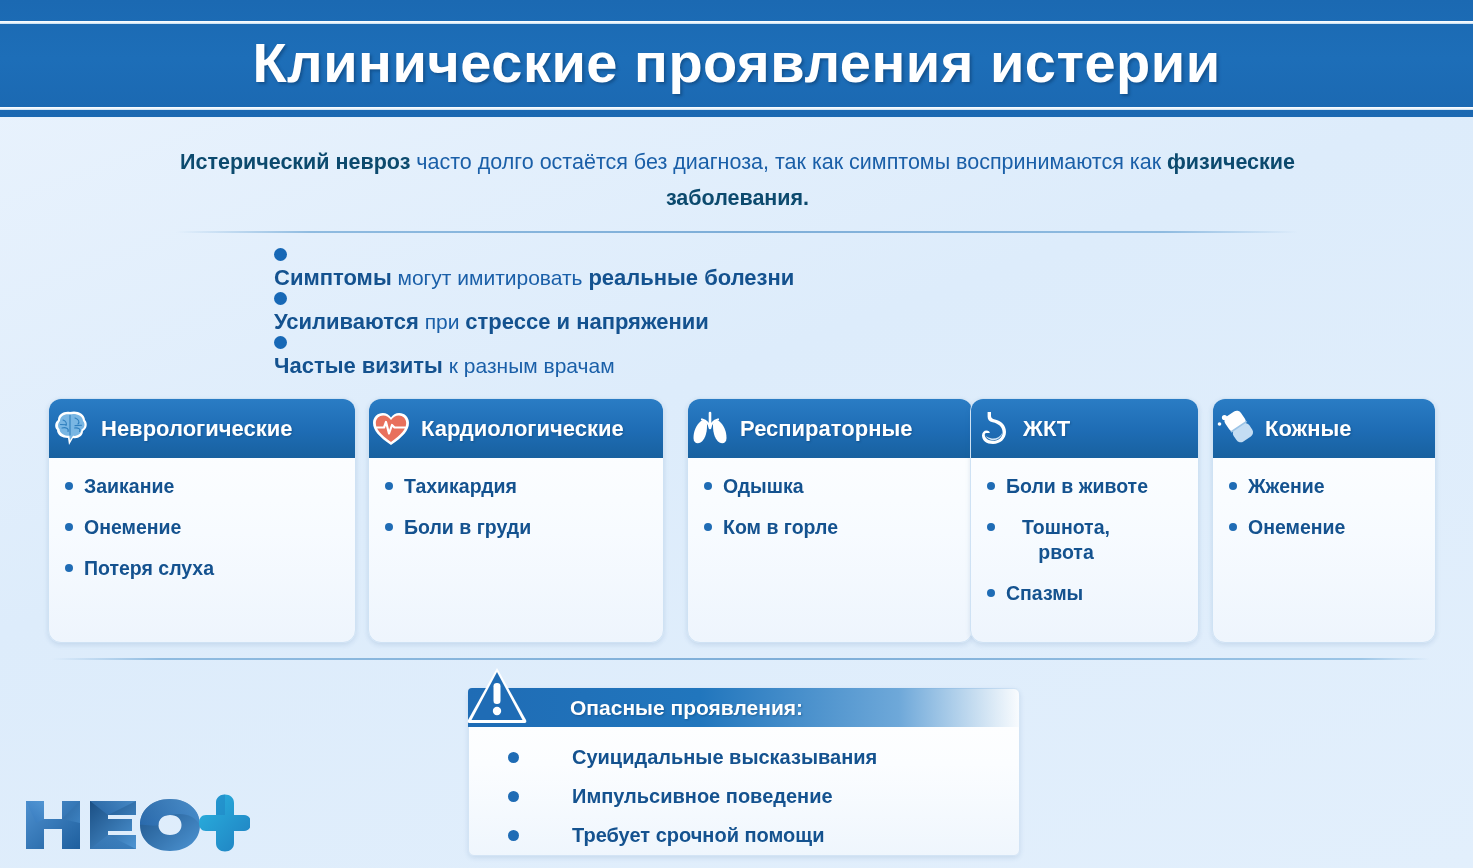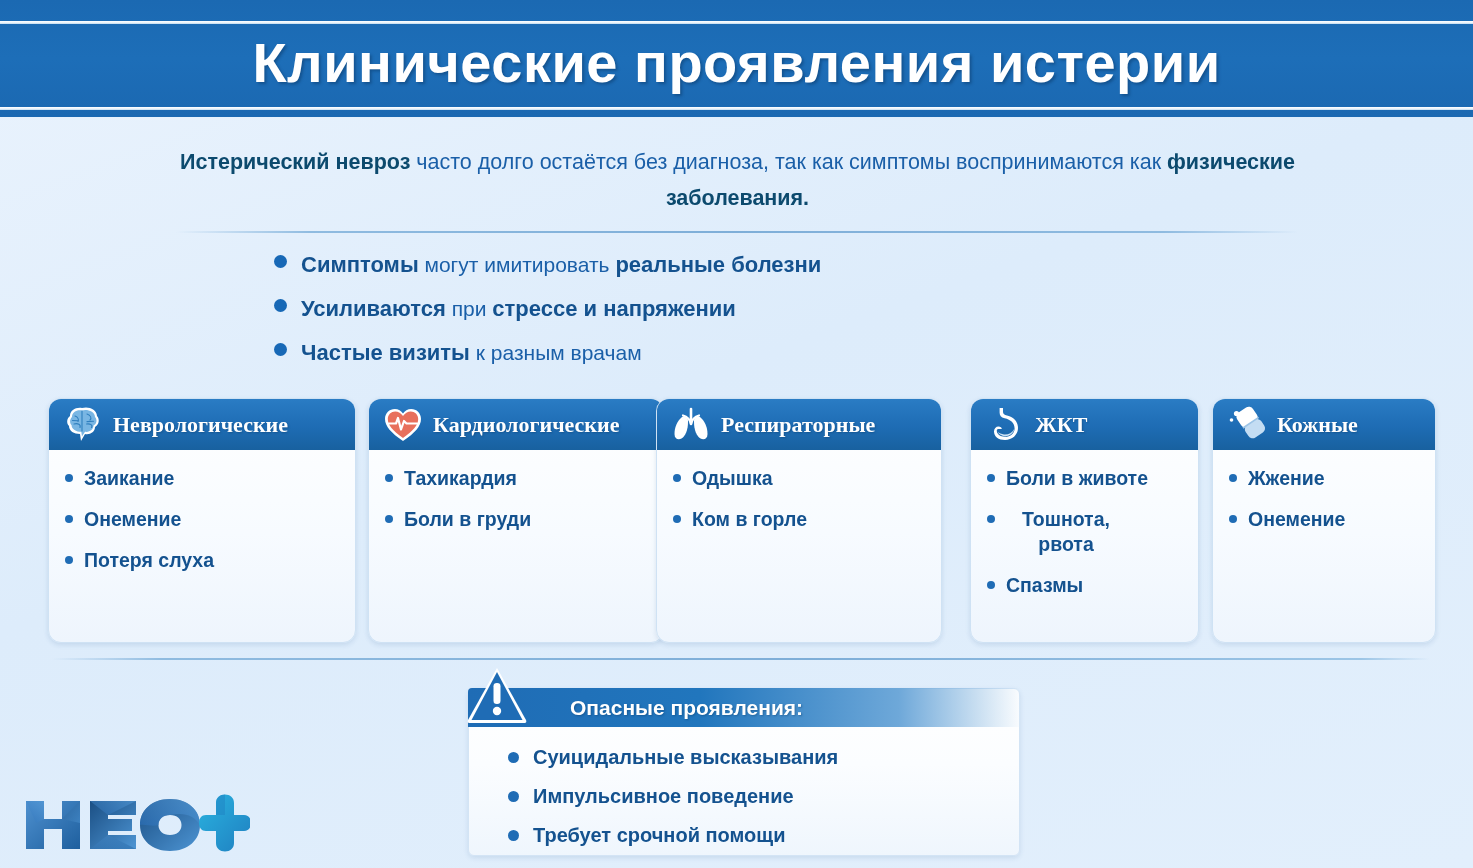--- a/index.html
+++ b/index.html
@@ -72,20 +72,21 @@
   
   #key-points {
     position: absolute;
     left: 274px; top: 252px;
     width: 1000px;
   }
   .kp-row {
     display: flex;
     align-items: baseline;
     height: 44px;
+    flex-direction: column;
   }
   .kp-dot {
     width: 13px; height: 13px;
     border-radius: 50%;
     background: #1768b6;
     margin-right: 14px;
     flex: 0 0 auto;
     position: relative;
     top: -4px;
   }
@@ -103,27 +104,25 @@
     position: absolute;
     top: 0;
     height: 245px;
     border-radius: 13px;
     background: linear-gradient(180deg, #ffffff 0%, #f7fbff 55%, #eef5fd 100%);
     border: 1px solid #cfe2f4;
     box-shadow: 0 2px 5px rgba(40,95,150,0.14);
     overflow: hidden;
   }
   .card-head {
-    height: 51px;
+    height: 59px;
     background: linear-gradient(180deg, #2a7cc4 0%, #1e6cb4 55%, #18619f 100%);
     display: flex;
     align-items: center;
-    padding-left: 12px;
     position: relative;
-    font-family: Liberation Serif, serif;
   }
   .card-title {
     font-size: 22px;
     font-weight: bold;
     color: #ffffff;
     white-space: nowrap;
     text-shadow: 1px 1px 2px rgba(10,55,100,0.4);
     margin-left: 8px;
   }
   .card-icon { width: 44px; height: 44px; flex: 0 0 auto; display:block; }
@@ -182,21 +181,21 @@
   #warn-icon {
     position: absolute;
     left: 466px; top: 666px;
     width: 62px; height: 58px;
   }
   #warning-list {
     position: absolute;
     left: 508px; top: 738px;
     width: 500px;
   }
-  .w-row { display: flex; align-items: center; height: 39px; }
+  .w-row { display: flex; align-items: center; height: 39px; gap: 39px; }
   .w-dot {
     width: 11px; height: 11px; border-radius: 50%;
     background: #1f6cb5; margin-right: 14px; flex: 0 0 auto;
   }
   .w-text {
     font-size: 20px;
     font-weight: bold;
     color: #14528f;
     white-space: nowrap;
   }
@@ -286,21 +285,21 @@
           <span class="c-dot"></span>
           <span class="c-text">Тахикардия</span>
         </div>
       <div class="c-row">
           <span class="c-dot"></span>
           <span class="c-text">Боли в груди</span>
         </div>
     </div>
   </div>
 
-  <div class="card" style="left:656px; width:286px;">
+  <div class="card" style="left:687px; width:286px;">
     <div class="card-head">
       <svg class="card-icon" viewBox="0 0 44 44">
         <path d="M22 6 L22 21" stroke="#ffffff" stroke-width="2.6" stroke-linecap="round" fill="none"></path>
         <path d="M14 12.5 C18.5 13.8 21 16.5 22 21" stroke="#ffffff" stroke-width="2.2" fill="none" stroke-linecap="round"></path>
         <path d="M30 12.5 C25.5 13.8 23 16.5 22 21" stroke="#ffffff" stroke-width="2.2" fill="none" stroke-linecap="round"></path>
         <path d="M19 19 C19 27 16.5 33 12.5 35.5 C9 37.5 5.5 35.5 5.5 31 C5.5 24.5 8 18.5 12.5 14.5 C15.5 12 19 13.5 19 17.5 Z" fill="#ffffff"></path>
         <path d="M25 19 C25 27 27.5 33 31.5 35.5 C35 37.5 38.5 35.5 38.5 31 C38.5 24.5 36 18.5 31.5 14.5 C28.5 12 25 13.5 25 17.5 Z" fill="#ffffff"></path>
       </svg>
       <span class="card-title">Респираторные</span>
     </div>

